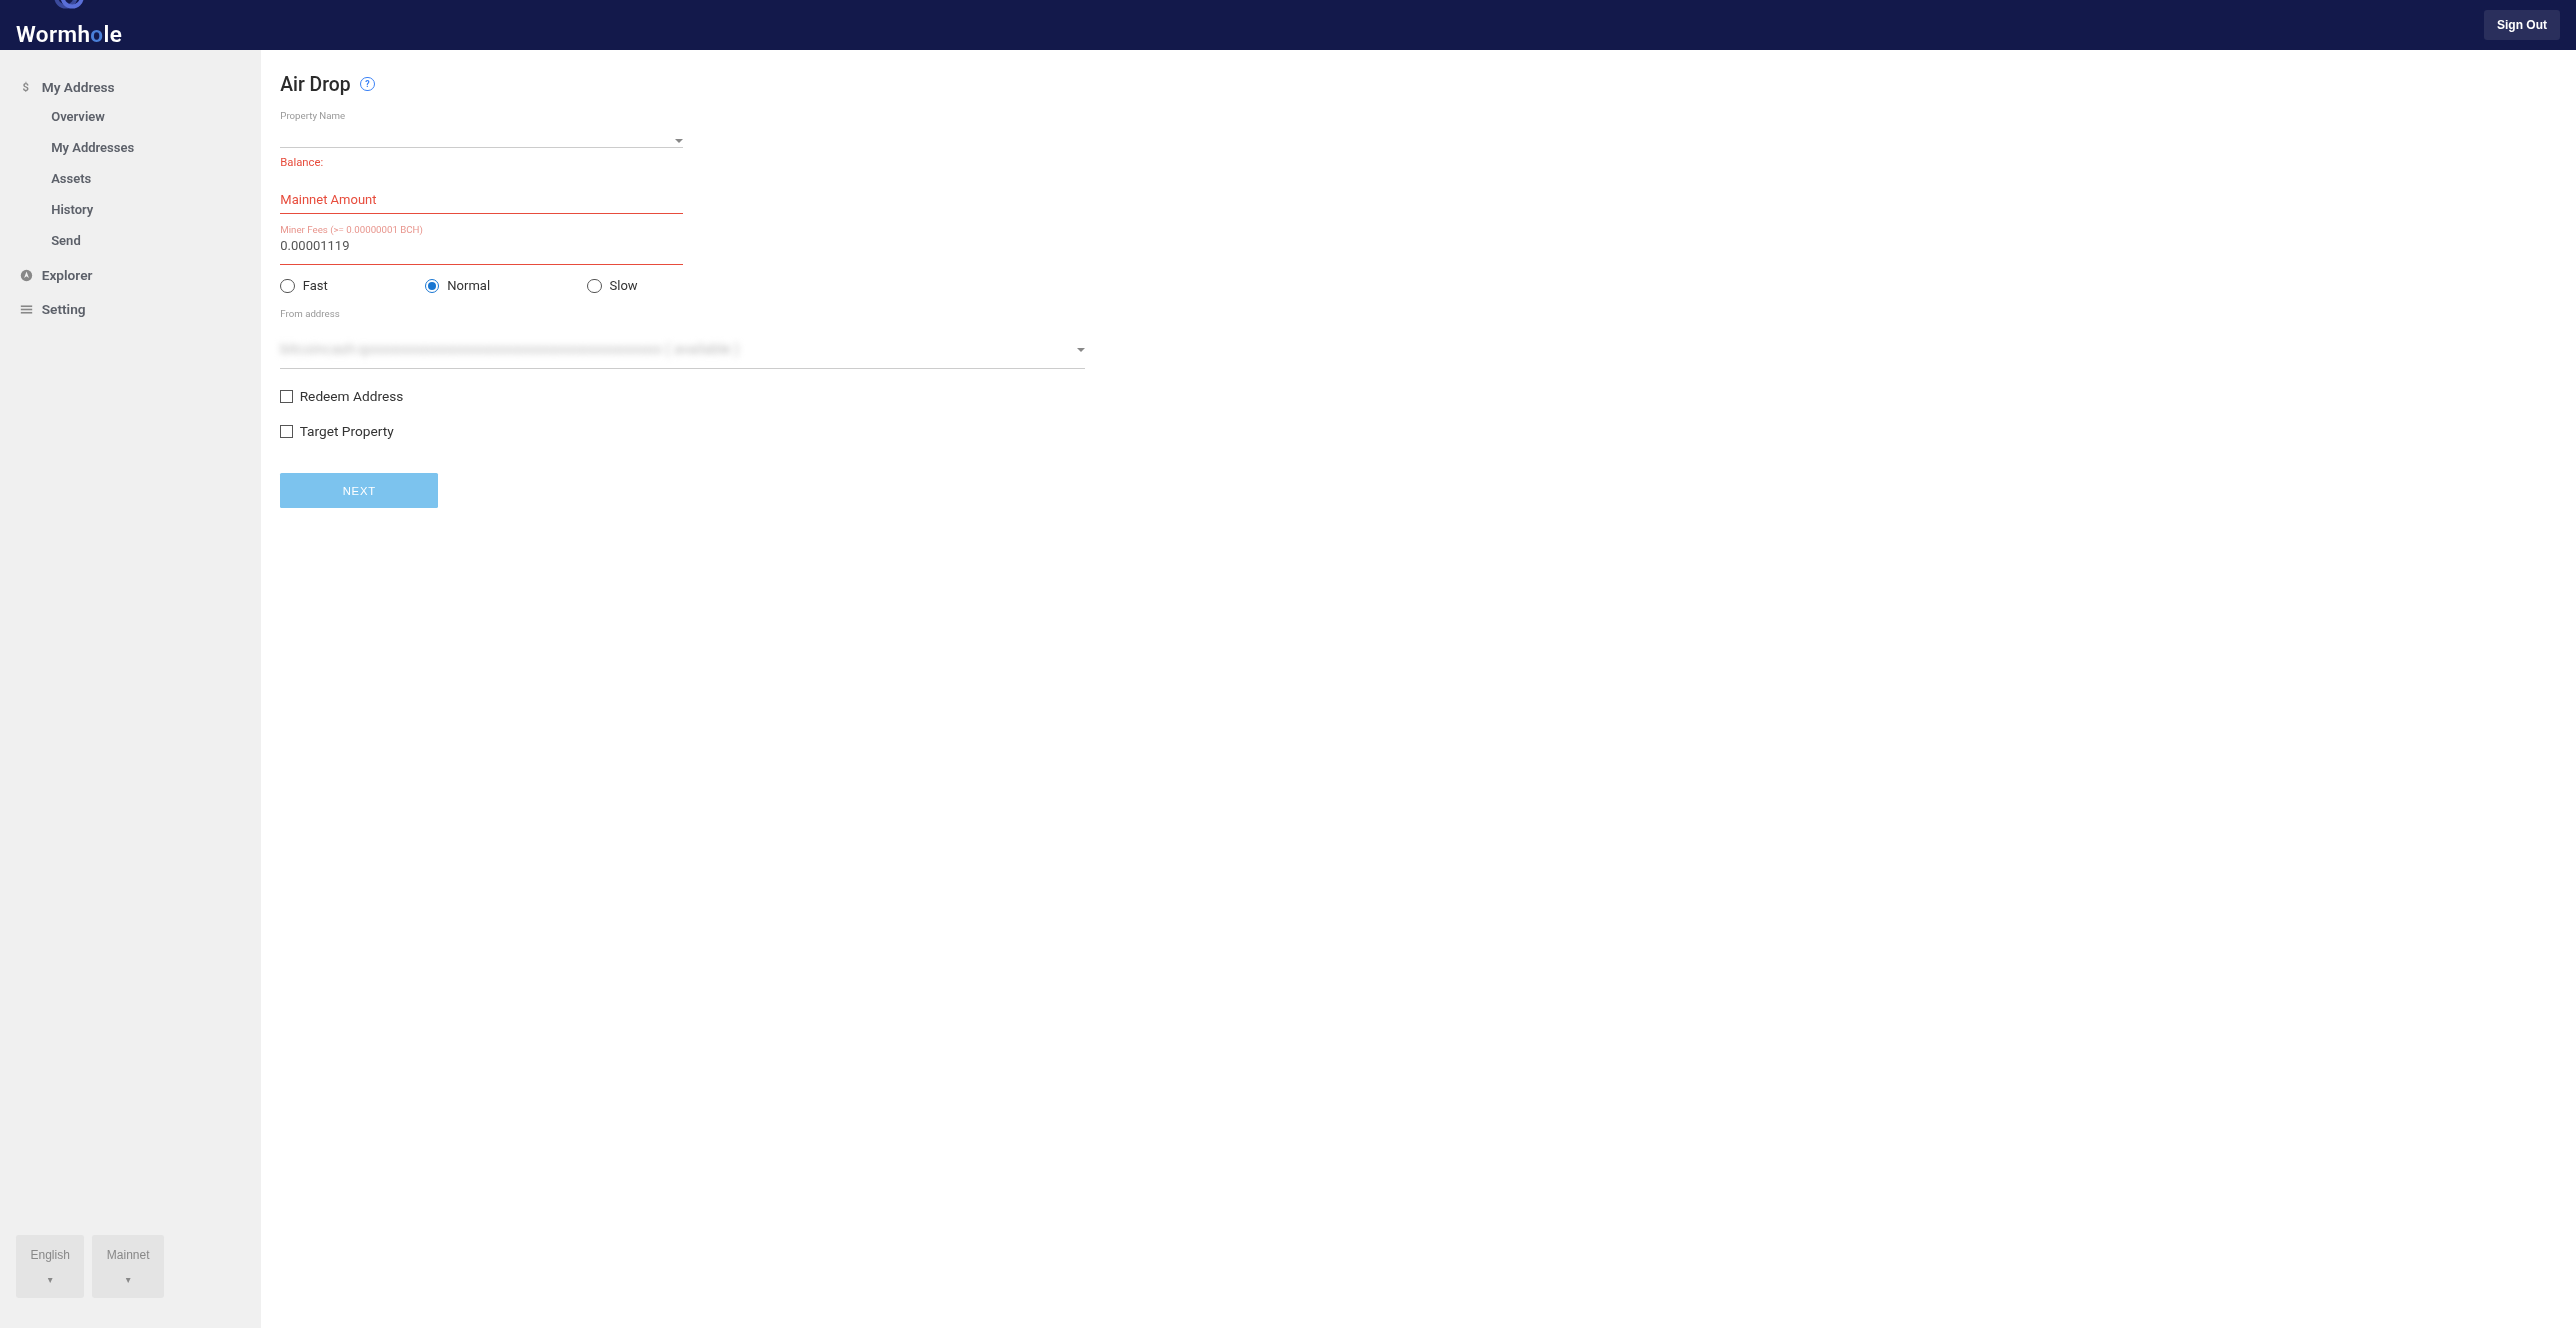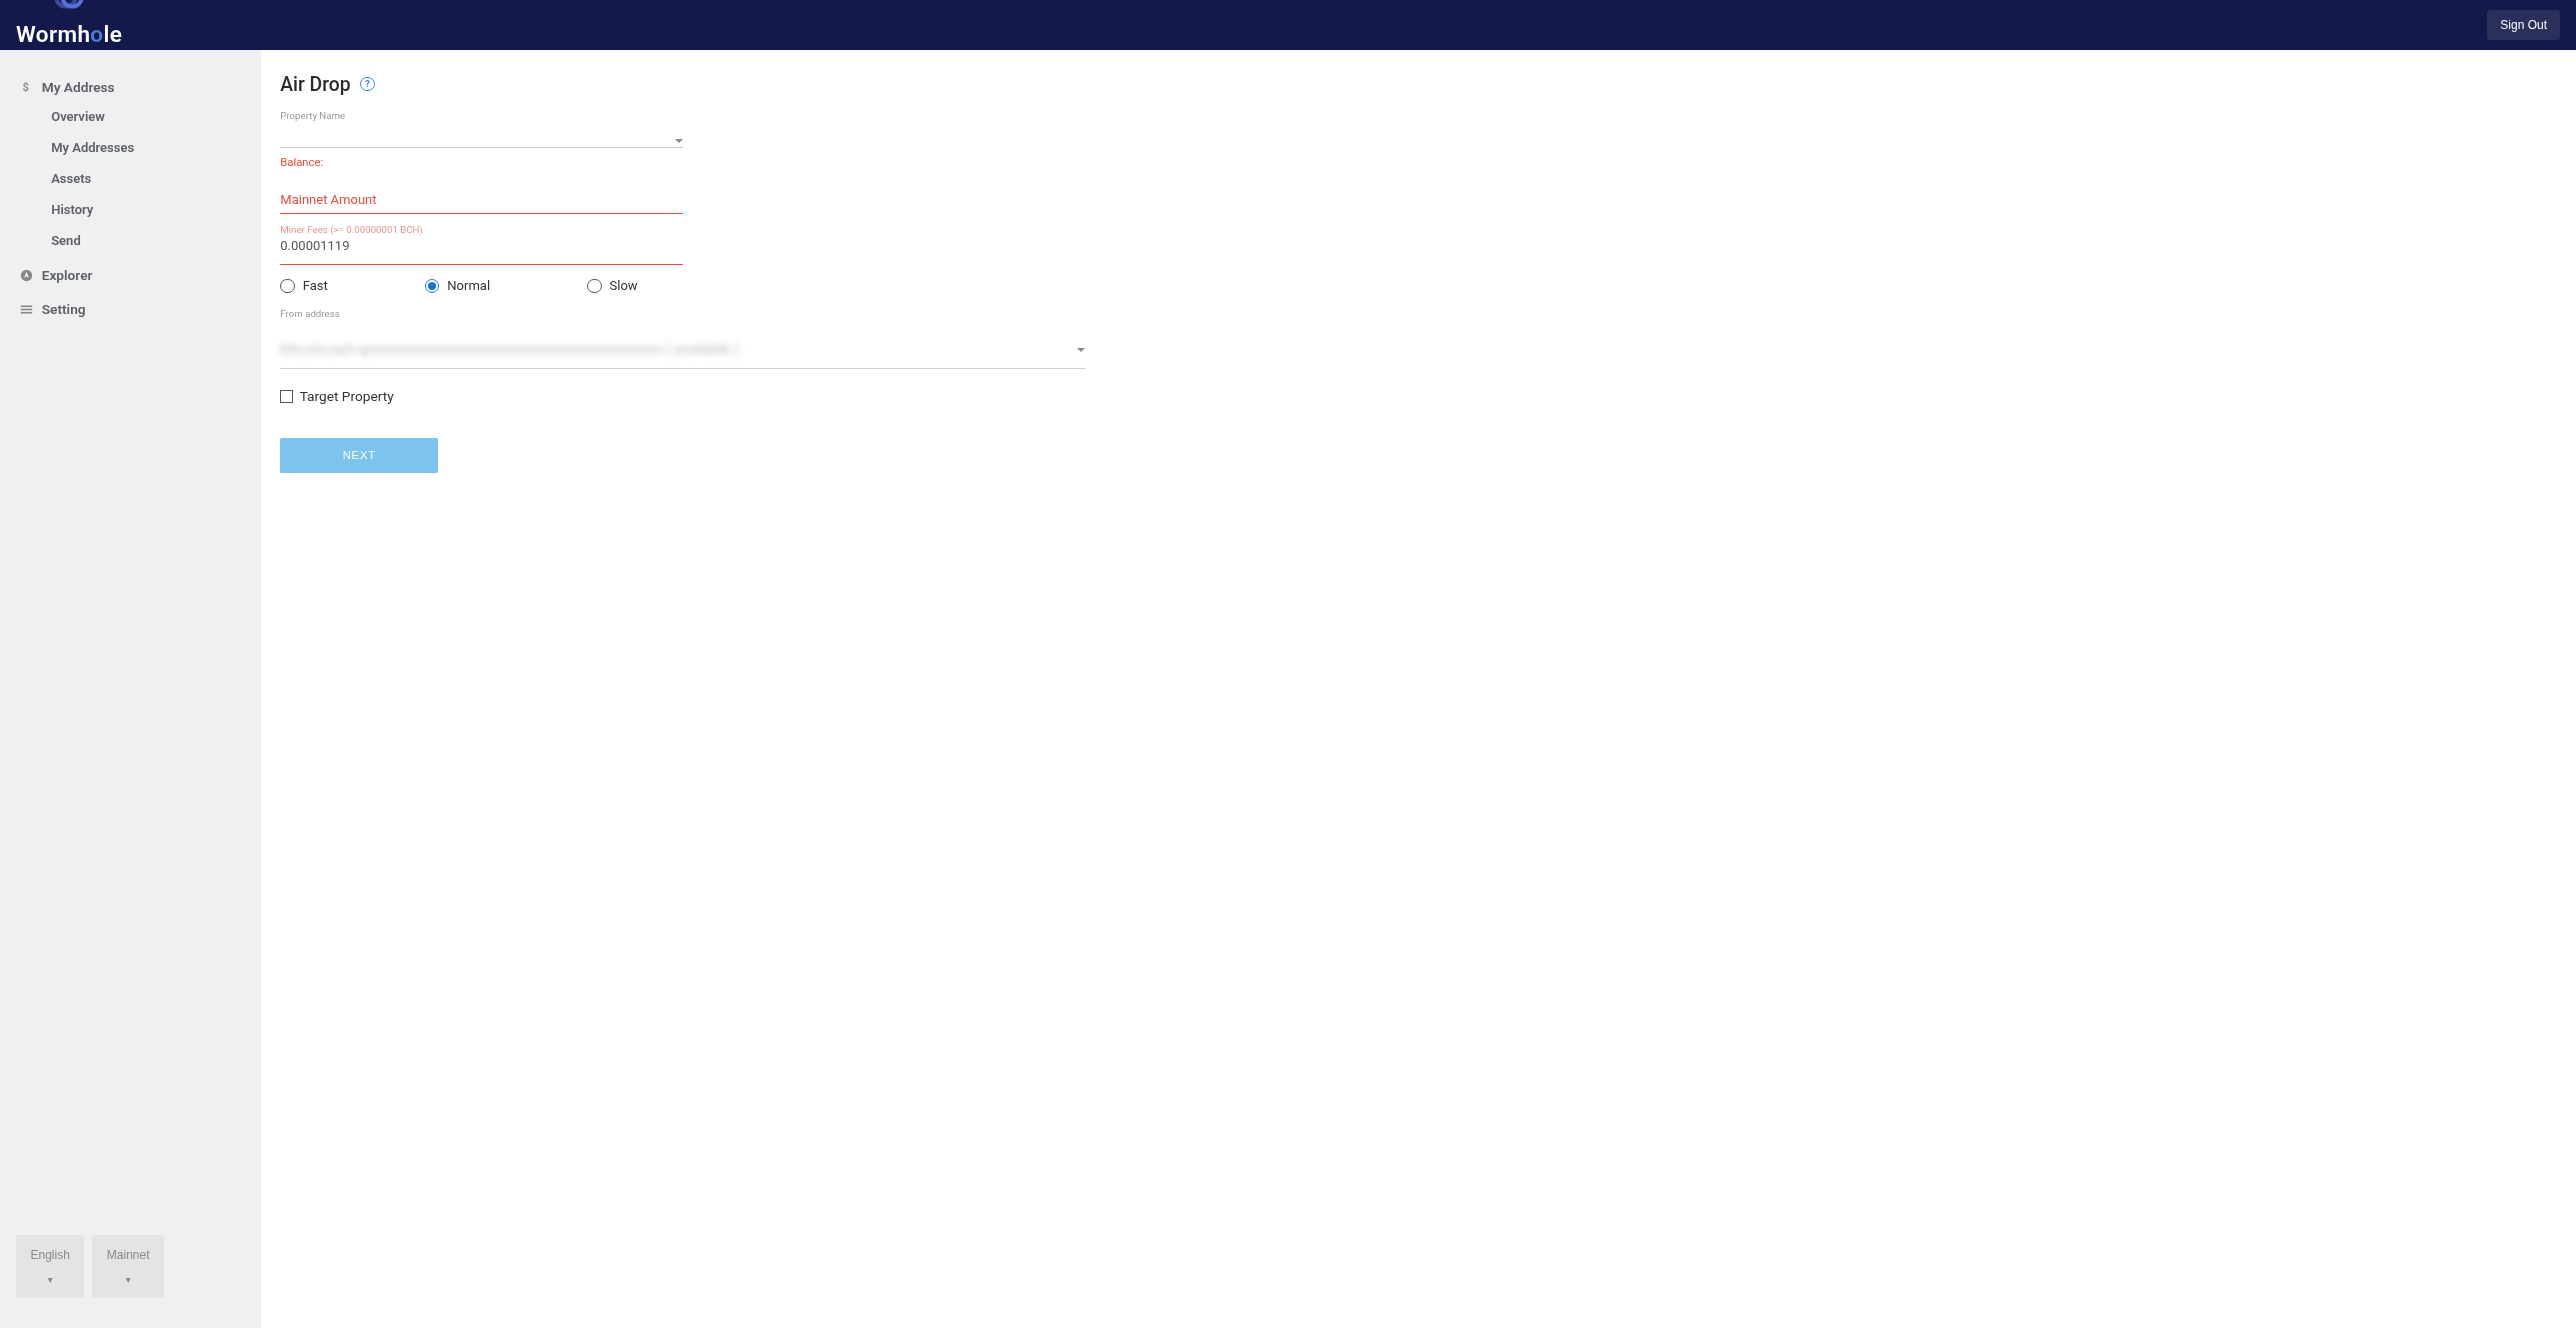--- a/index.html
+++ b/index.html
@@ -4,21 +4,21 @@
 <style>
 * { box-sizing: border-box; margin: 0; padding: 0; }
 body { font-family: -apple-system, BlinkMacSystemFont, "Segoe UI", Roboto, sans-serif; background: #f0f0f0; color: #333; }
 
 .header { background: #13194b; height: 50px; display: flex; align-items: center; justify-content: space-between; padding: 0 16px; }
 .logo-area { display: flex; align-items: center; gap: 8px; flex-direction: column; }
 .logo-icon { width: 32px; height: 32px; }
 .brand-name { color: white; font-size: 22.5px; font-weight: 600; letter-spacing: 0.4px; }
 .brand-name .o-letter { color: #4a7fd8; }
 .beta-badge { background: linear-gradient(90deg, #5dd6d0, #4a7fd8); color: white; font-size: 8.9px; font-weight: 600; padding: 2.4px 6.4px; border-radius: 2.4px; margin-left: 4.8px; }
-.signout-btn { background: #2a2f5c; color: white; border: none; padding: 8px 13px; font-size: 12px; font-weight: 400; border-radius: 3.2px; cursor: pointer; }
+.signout-btn { background: #2a2f5c; color: white; border: none; padding: 8px 13px; font-size: 12px; font-weight: 700; border-radius: 3.2px; cursor: pointer; }
 
 .container { display: flex; min-height: calc(100vh - 50px); }
 .sidebar { width: 261px; background: #f0f0f0; padding: 22.5px 16px; position: relative; display: flex; flex-direction: column; }
 .sidebar-top { flex: 1; }
 .nav-section { margin-bottom: 4.8px; }
 .nav-header { display: flex; align-items: center; gap: 8px; padding: 6.4px 3.2px; color: #5c6069; font-size: 13.7px; font-weight: 600; cursor: pointer; }
 .nav-icon { width: 14.5px; height: 14.5px; display: inline-flex; align-items: center; justify-content: center; color: #888; }
 .nav-sub { padding-left: 32px; }
 .nav-sub-item { padding: 8px 3.2px; color: #5c6069; font-size: 13px; font-weight: 600; cursor: pointer; }
 
@@ -175,20 +175,24 @@
     </div>
 
     <div class="form-group wide">
       <label class="form-label">From address</label>
       <div class="select-row wide">
         <span class="from-value">bitcoincash:qxxxxxxxxxxxxxxxxxxxxxxxxxxxxxxxxxxxxxxxxx ( available )</span>
         <span class="caret-down"></span>
       </div>
     </div>
 
+    <div class="checkbox-row">
+      <span class="checkbox-box"></span>
+      <span class="checkbox-label">Redeem Address</span>
+    </div>
 
     <div class="checkbox-row">
       <span class="checkbox-box"></span>
       <span class="checkbox-label">Target Property</span>
     </div>
 
     <button class="next-btn">NEXT</button>
   </main>
 </div>
 

